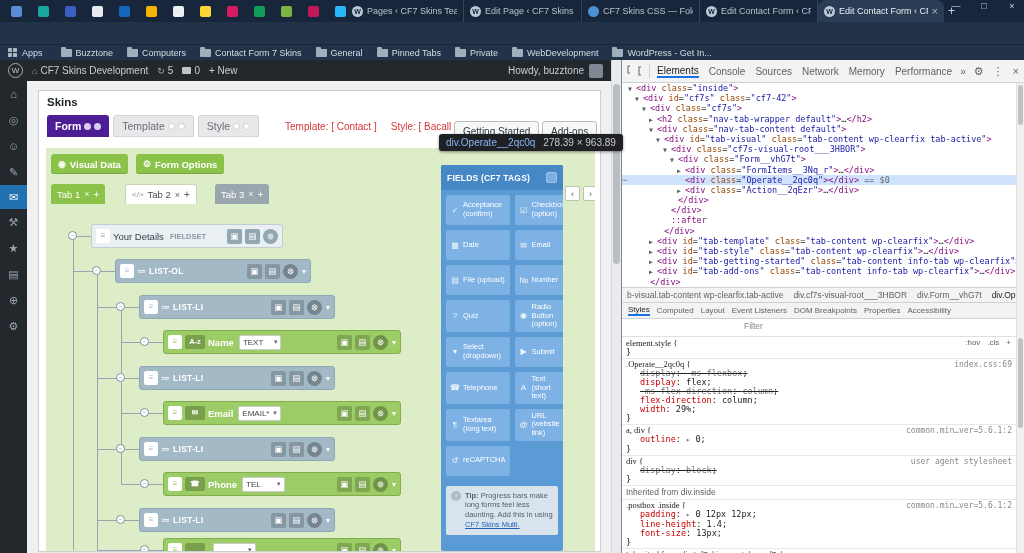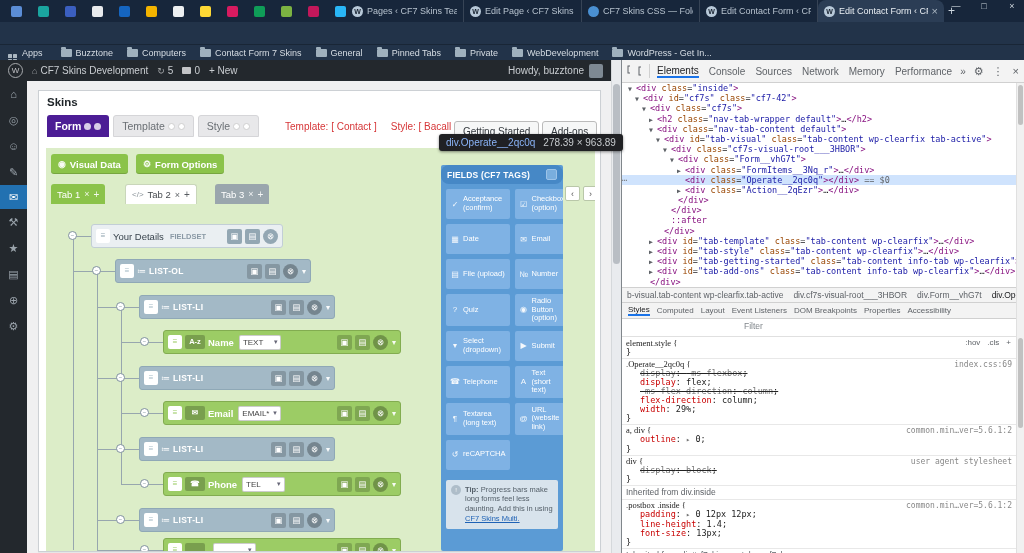--- a/index.html
+++ b/index.html
@@ -34,21 +34,21 @@
   #urlsep{color:#44556b;}
   #urltext{color:#dce4ec;white-space:nowrap;overflow:hidden;flex:1;}
   #star{color:#9fb0c0;font-size:10px;}
   #extrow{position:absolute;left:706px;top:26px;display:flex;gap:6px;}
   .extic{width:14px;height:14px;border-radius:3px;}
   #chravatar{position:absolute;left:964px;top:24px;width:17px;height:17px;border-radius:50%;background:#90a4ae;}
   #chrmenu{position:absolute;left:992px;top:25px;color:#dfe5ea;font-size:11px;}
 
   #bookmarksbar{position:absolute;left:0;top:44px;width:1024px;height:16px;background:#223349;
                 border-top:1px solid rgba(0,0,0,.25);display:flex;align-items:center;font-size:9px;color:#d6dde4;}
-  #apps{display:flex;align-items:flex-end;margin-left:8px;gap:7px;}
+  #apps{display:flex;align-items:flex-start;margin-left:8px;gap:7px;}
   .appsgrid{width:4px;height:4px;background:#aab7c2;box-shadow:5px 0 #aab7c2,0 5px #aab7c2,5px 5px #aab7c2;border-radius:.5px;margin-right:3px;}
   #bmitems{display:flex;gap:14px;margin-left:18px;}
   .bmitem{display:flex;align-items:center;gap:4px;white-space:nowrap;}
   .bmfold{width:11px;height:8px;background:#9fb0bd;border-radius:1px;position:relative;flex:none;}
   .bmfold::before{content:"";position:absolute;top:-2px;left:0;width:5px;height:2px;background:#9fb0bd;border-radius:1px 1px 0 0;}
   #otherbm{position:absolute;right:10px;top:47px;display:flex;align-items:center;gap:4px;color:#d6dde4;}
 
   
   #adminbar{position:absolute;left:0;top:60px;width:611px;height:21px;background:#23282d;display:flex;
             align-items:center;gap:9px;padding:0 8px;box-sizing:border-box;font-size:10px;color:#c9cdd1;}
@@ -132,22 +132,22 @@
   .fselc{font-size:7px;color:#667;}
   .ric{width:15px;height:15px;border-radius:2px;background:rgba(0,0,0,.18);color:#fff;font-size:8.5px;line-height:15px;
        text-align:center;flex:none;}
   .fieldset .ric{background:#93a7b3;}
   .rdel{border-radius:50%;background:rgba(0,0,0,.28);}
   .rchev{font-size:8px;color:rgba(255,255,255,.92);margin-left:1px;}
 
   
   #fpanel{position:absolute;left:395px;top:17px;width:122px;bottom:0;background:#5b9bd5;border-radius:2px;
           overflow:hidden;display:flex;flex-direction:column;z-index:5;}
-  #fphead{height:19px;background:#4688c6;color:#fff;font-size:8.5px;font-weight:bold;display:flex;align-items:center;
-          padding:0 6px;letter-spacing:.2px;flex:none;border-radius:8px;}
+  #fphead{height:25px;background:#4688c6;color:#fff;font-size:8.5px;font-weight:bold;display:flex;align-items:center;
+          padding:0 6px;letter-spacing:.2px;flex:none;}
   #fptoggle{width:11px;height:11px;background:#79aede;border:1px solid #9cc3e8;border-radius:2px;margin-left:auto;box-sizing:border-box;}
   #fgrid{padding:5px;display:grid;grid-template-columns:1fr 1fr;gap:5px;}
   .fbtn{background:#7fb2e4;border-radius:2px;min-height:30px;display:flex;align-items:center;gap:3px;
         padding:3px 4px;color:#fff;box-sizing:border-box;}
   .fbg{font-size:8px;width:10px;flex:none;opacity:.92;text-align:center;}
   .fbl{font-size:7.5px;line-height:1.15;}
   #ftip{margin:5px;background:#d8e3ec;border-radius:2px;padding:5px;display:flex;gap:4px;color:#55606a;
         font-size:7.5px;line-height:1.3;}
   #ftipico{width:10px;height:10px;border-radius:50%;background:#aebdc9;color:#fff;font-size:6px;line-height:10px;
            text-align:center;flex:none;}

